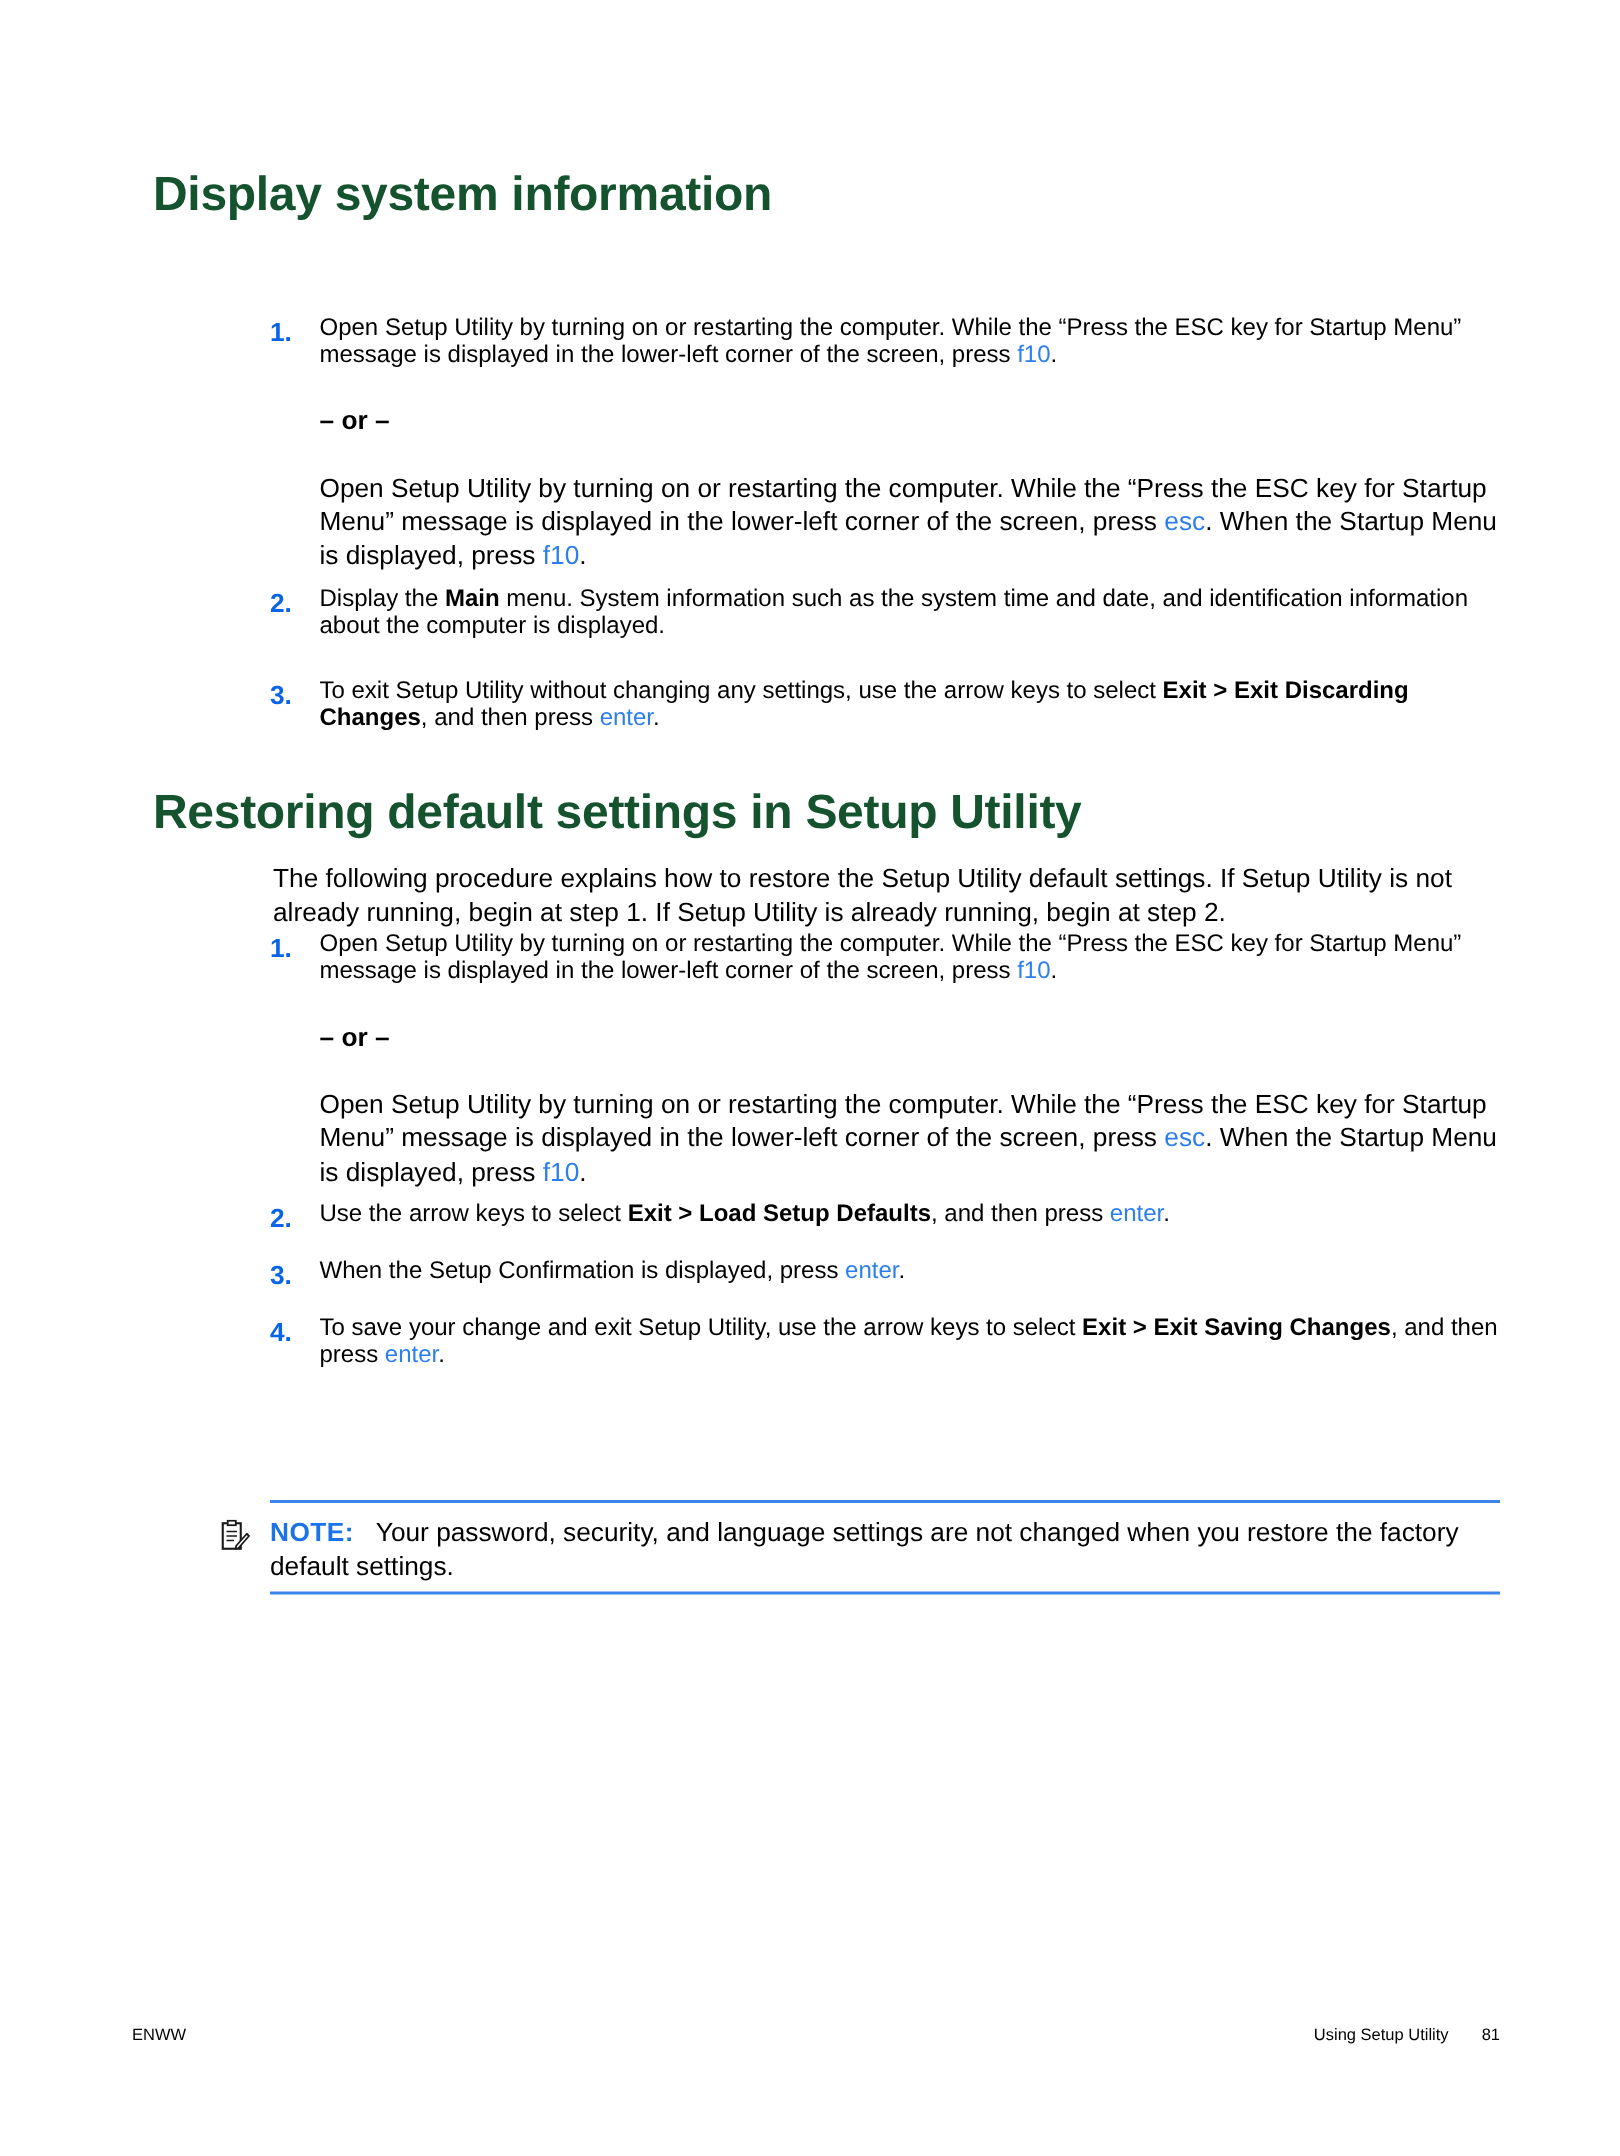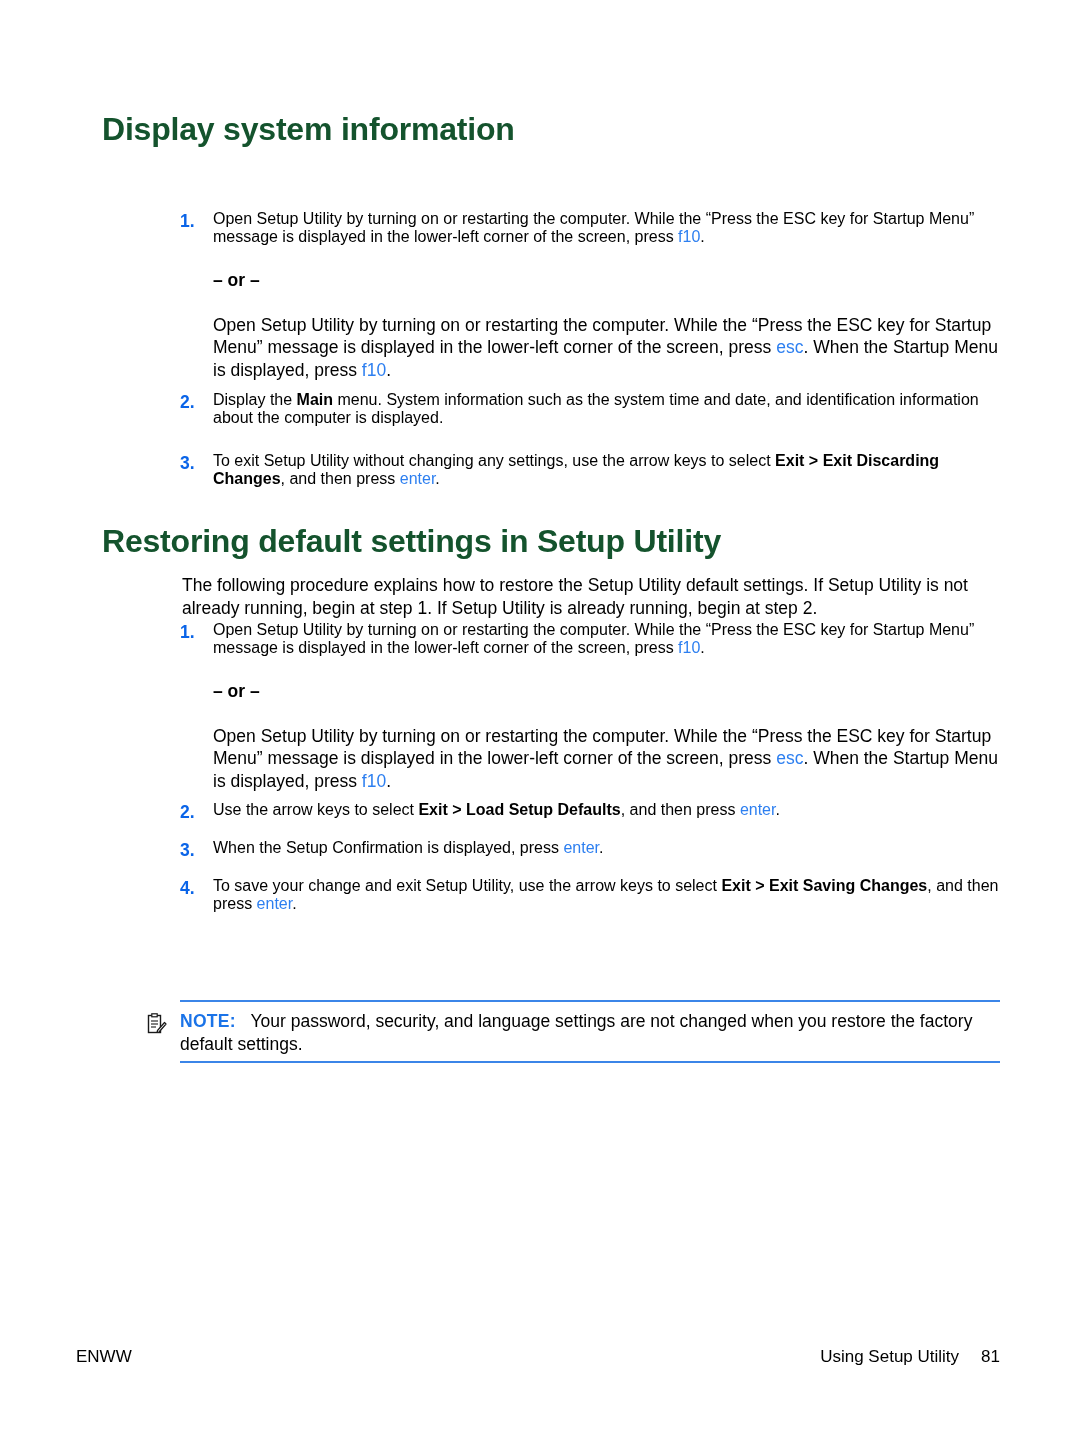--- a/index.html
+++ b/index.html
@@ -96,25 +96,25 @@
   }
   .note-label {
     color: #1a73e8;
     font-weight: bold;
     letter-spacing: 0.3px;
   }
 
   
   .footer {
     position: absolute;
-    left: 76px;
+    left: 88px;
     right: 80px;
     top: 1345px;
     height: 24px;
-    font-size: 17px;
+    font-size: 11px;
     line-height: 24px;
   }
   .footer-left {
     position: absolute;
     left: 0;
     top: 0;
   }
   .footer-right {
     position: absolute;
     right: 0;

